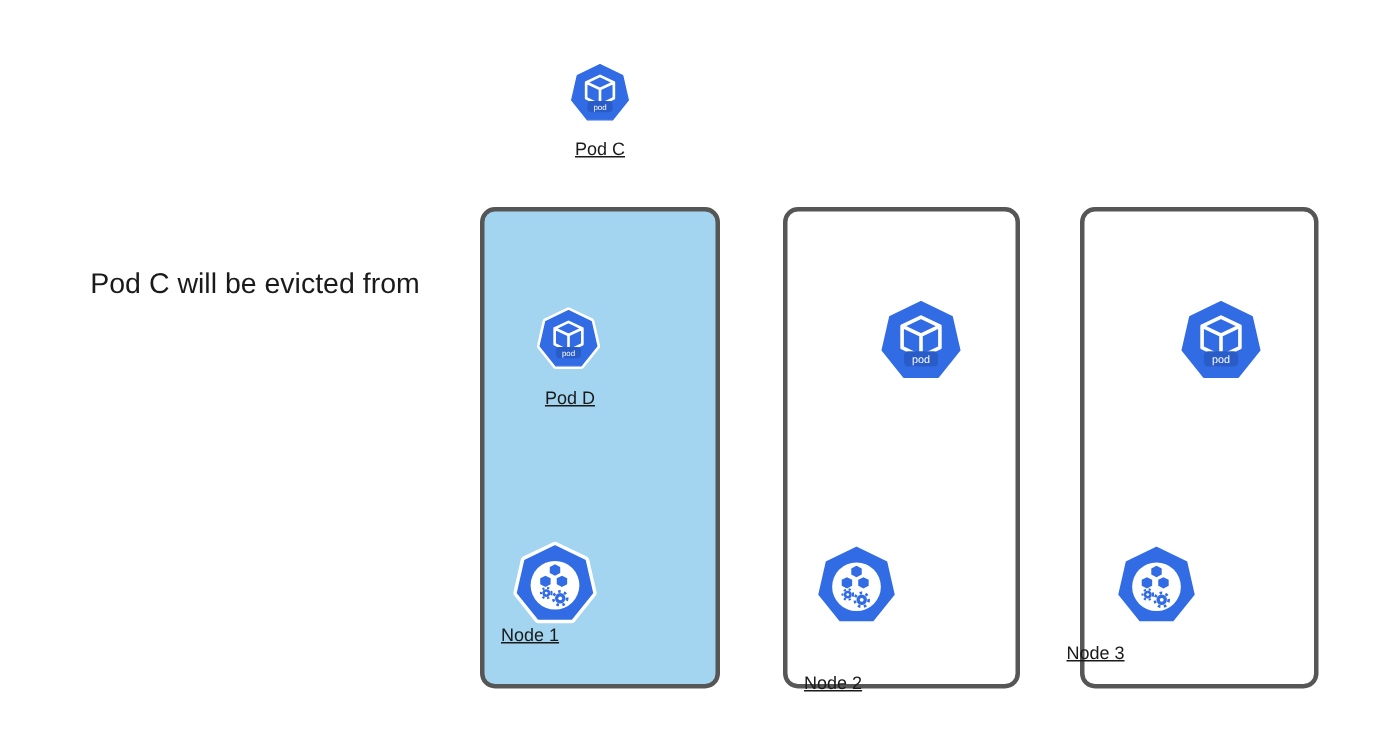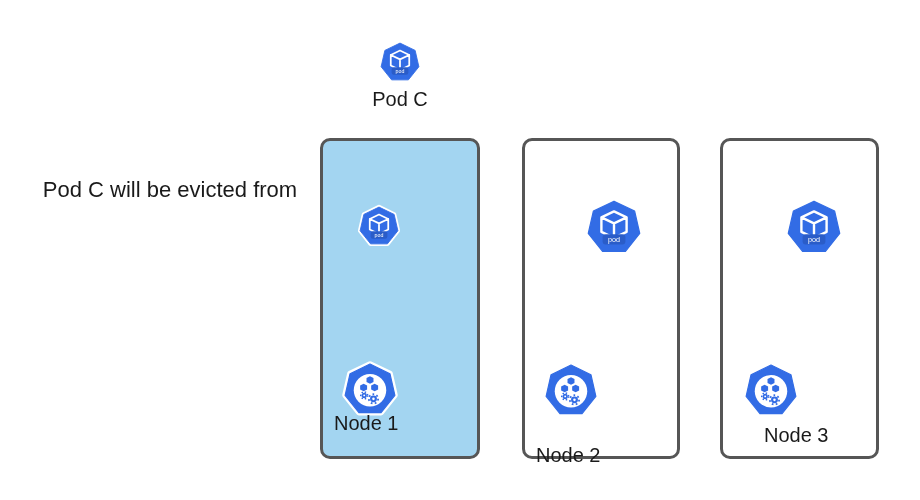--- a/index.html
+++ b/index.html
@@ -9,25 +9,25 @@
     overflow:hidden;
   }
   .box{
     position:absolute;box-sizing:border-box;
     border:3px solid var(--box-border,#565656);
     border-radius:10px;background:var(--node-fill,#fff);
   }
   .box.highlight{background:var(--node1-fill,#A3D5F1);}
   .icon{position:absolute;}
   .icon svg{display:block;width:100%;height:100%;}
-  .lbl{position:absolute;font-size:20px;line-height:22px;white-space:nowrap;}
+  .lbl{position:absolute;font-size:12px;line-height:22px;white-space:nowrap;text-decoration:underline;}
   .lbl.center{text-align:center;}
   .annotation{
     position:absolute;left:30px;top:176px;width:280px;
-    font-size:22px;line-height:27px;text-align:center;
+    font-size:19px;line-height:27px;text-align:center;
   }
   .annotation span{display:block;}
   .sz44{width:44px;height:44px;}
   .sz58{width:58px;height:58px;}
   .sz60{width:60px;height:60px;}
 </style>
 </head>
 <body>
 
 <svg width="0" height="0" style="position:absolute" aria-hidden="true">
@@ -71,20 +71,21 @@
     <span>Pod C will be evicted from</span>
   </div>
 
   <div class="box highlight" style="left:320px;top:138px;width:160px;height:321px"></div>
   <div class="icon sz44" style="left:357px;top:204px">
     <svg viewBox="0 0 100 100">
         <use href="#sym-ring"></use>
         <use href="#sym-pod"></use>
       </svg>
   </div>
+  <div class="lbl center" style="left:330px;top:254px;width:100px">Pod D</div>
   <div class="icon sz58" style="left:341px;top:360px">
     <svg viewBox="0 0 100 100">
         <use href="#sym-ring"></use>
         <use href="#sym-node"></use>
       </svg>
   </div>
   <div class="lbl" style="left:334px;top:412px">Node 1</div>
 
   <div class="box" style="left:522px;top:138px;width:158px;height:321px"></div>
   <div class="icon sz60" style="left:584px;top:197px">
@@ -103,15 +104,15 @@
   <div class="icon sz60" style="left:784px;top:197px">
     <svg viewBox="0 0 100 100">
         <use href="#sym-pod"></use>
       </svg>
   </div>
   <div class="icon sz58" style="left:742px;top:361px">
     <svg viewBox="0 0 100 100">
         <use href="#sym-node"></use>
       </svg>
   </div>
-  <div class="lbl" style="left:764px;top:424px">Node 3</div>
+  <div class="lbl" style="left:711px;top:424px">Node 3</div>
 
 </div>
 
 </body></html>

